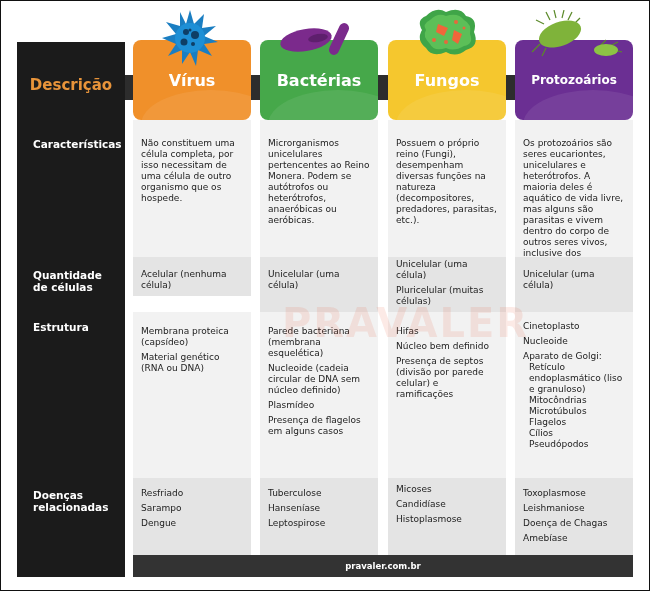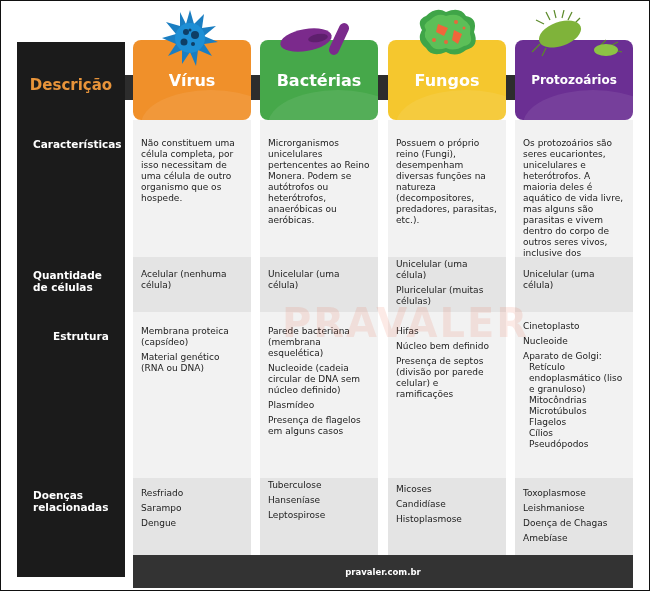--- a/index.html
+++ b/index.html
@@ -9,35 +9,35 @@
   .desc-title{position:absolute;left:17px;top:76px;width:108px;text-align:center;color:#e8943a;font-weight:bold;font-size:15px;}
   .rowlabel{position:absolute;left:33px;color:#fff;font-size:10.5px;font-weight:bold;line-height:12px;}
   .bar{position:absolute;left:125px;top:75px;width:508px;height:25px;background:#2d2d2d;}
   .hdr{position:absolute;top:40px;height:80px;width:118px;border-radius:8px;display:flex;align-items:center;justify-content:center;color:#fff;font-weight:bold;font-size:16px;overflow:hidden;}
   .hdr::after{content:"";position:absolute;right:-30px;bottom:-40px;width:140px;height:70px;border-radius:50%;background:rgba(255,255,255,0.08);}
   .cell{position:absolute;width:118px;box-sizing:border-box;padding:6px 8px;font-size:9px;line-height:11px;color:#222;}
   .light{background:#f2f2f2;}
   .dark{background:#e4e4e4;}
   .cell p{margin:0 0 4px 0;}
   .cell p.tight{margin:0;}
-  .footer{position:absolute;left:133px;top:555px;width:500px;height:33px;background:#333;color:#fff;font-size:8.5px;font-weight:bold;display:flex;align-items:center;justify-content:center;}
+  .footer{position:absolute;left:133px;top:555px;width:500px;height:22px;background:#333;color:#fff;font-size:8.5px;font-weight:bold;display:flex;align-items:center;justify-content:center;}
   .watermark{position:absolute;left:282px;top:300px;font-size:40px;font-weight:bold;color:rgba(230,90,60,0.13);letter-spacing:2px;pointer-events:none;}
   .icon{position:absolute;}
 </style>
 </head>
 <body>
 
 <div class="frame"></div>
 <div class="leftcol"></div>
 <div class="bar"></div>
 <div class="desc-title">Descrição</div>
 
 <div class="rowlabel" style="top:138px;">Características</div>
 <div class="rowlabel" style="top:269px;width:80px;">Quantidade de células</div>
-<div class="rowlabel" style="top:330px;margin-left:20px;">Estrutura</div>
+<div class="rowlabel" style="top:321px;">Estrutura</div>
 <div class="rowlabel" style="top:489px;width:80px;">Doenças relacionadas</div>
 
 <div class="hdr" style="left:133px;background:#f0902a;">
     <span>Vírus</span>
   </div>
 <div class="hdr" style="left:260px;background:#46a84a;">
     <span>Bactérias</span>
   </div>
 <div class="hdr" style="left:388px;background:#f5c72e;">
     <span>Fungos</span>
@@ -99,21 +99,21 @@
 <div class="cell light" style="left:260px;top:120px;height:171px;padding-top:18px;">
     <p>Microrganismos unicelulares pertencentes ao Reino Monera. Podem se autótrofos ou heterótrofos, anaeróbicas ou aeróbicas.</p>
   </div>
 <div class="cell light" style="left:388px;top:120px;height:137px;padding-top:18px;">
     <p>Possuem o próprio reino (Fungi), desempenham diversas funções na natureza (decompositores, predadores, parasitas, etc.).</p>
   </div>
 <div class="cell light" style="left:515px;top:120px;height:137px;padding-top:18px;">
     <p>Os protozoários são seres eucariontes, unicelulares e heterótrofos. A maioria deles é aquático de vida livre, mas alguns são parasitas e vivem dentro do corpo de outros seres vivos, inclusive dos humanos.</p>
   </div>
 
-<div class="cell dark" style="left:133px;top:257px;height:55px;padding-top:12px;">
+<div class="cell dark" style="left:133px;top:257px;height:39px;padding-top:12px;">
     <p>Acelular (nenhuma célula)</p>
   </div>
 <div class="cell dark" style="left:260px;top:257px;height:55px;padding-top:12px;">
     <p>Unicelular (uma célula)</p>
   </div>
 <div class="cell dark" style="left:388px;top:257px;height:55px;padding-top:2px;">
     <p>Unicelular (uma célula)</p>
     <p>Pluricelular (muitas células)</p>
   </div>
 <div class="cell dark" style="left:515px;top:257px;height:55px;padding-top:12px;">
@@ -145,21 +145,21 @@
   <p class="tight" style="padding-left:6px;">Flagelos</p>
   <p class="tight" style="padding-left:6px;">Cílios</p>
   <p class="tight" style="padding-left:6px;">Pseudópodos</p>
 </div>
 
 <div class="cell dark" style="left:133px;top:478px;height:77px;padding-top:10px;">
   <p>Resfriado</p>
   <p>Sarampo</p>
   <p>Dengue</p>
 </div>
-<div class="cell dark" style="left:260px;top:478px;height:77px;padding-top:2px;">
+<div class="cell dark" style="left:260px;top:478px;height:77px;padding-top:10px;">
   <p>Tuberculose</p>
   <p>Hanseníase</p>
   <p>Leptospirose</p>
 </div>
 <div class="cell dark" style="left:388px;top:478px;height:77px;">
   <p>Micoses</p>
   <p>Candidíase</p>
   <p>Histoplasmose</p>
 </div>
 <div class="cell dark" style="left:515px;top:478px;height:77px;padding-top:10px;">

